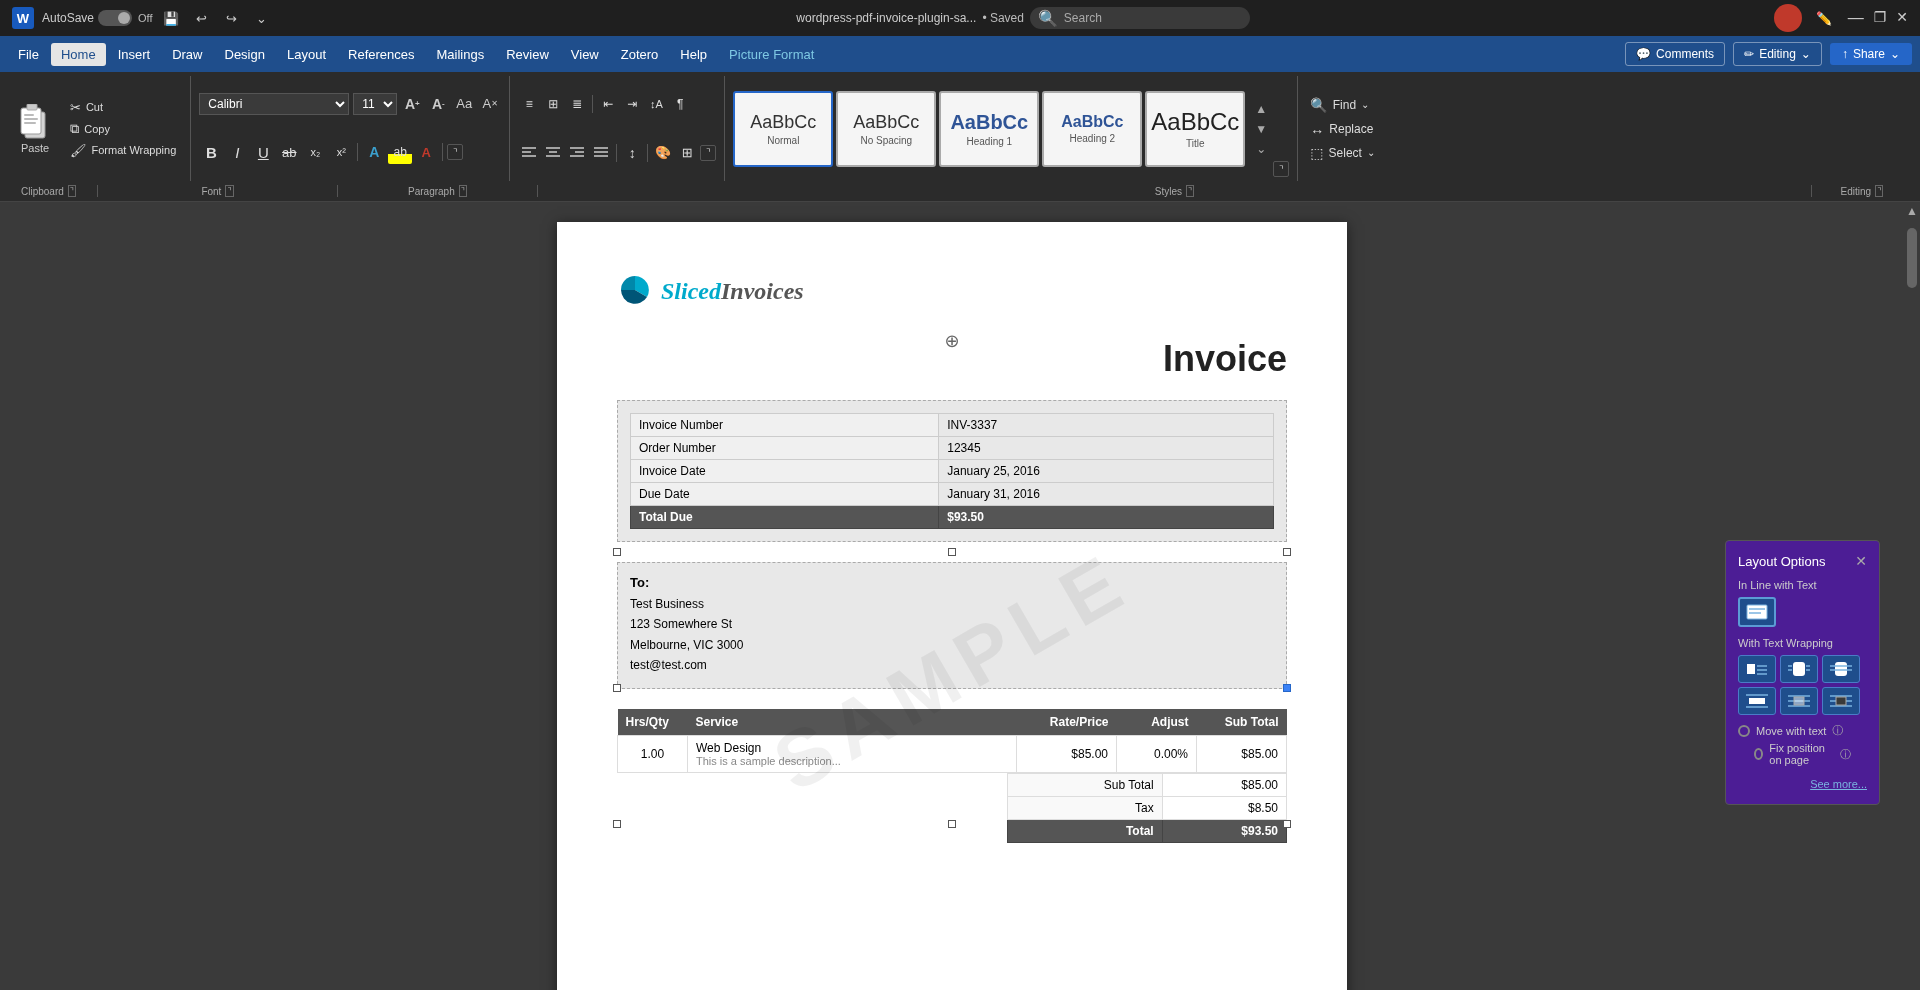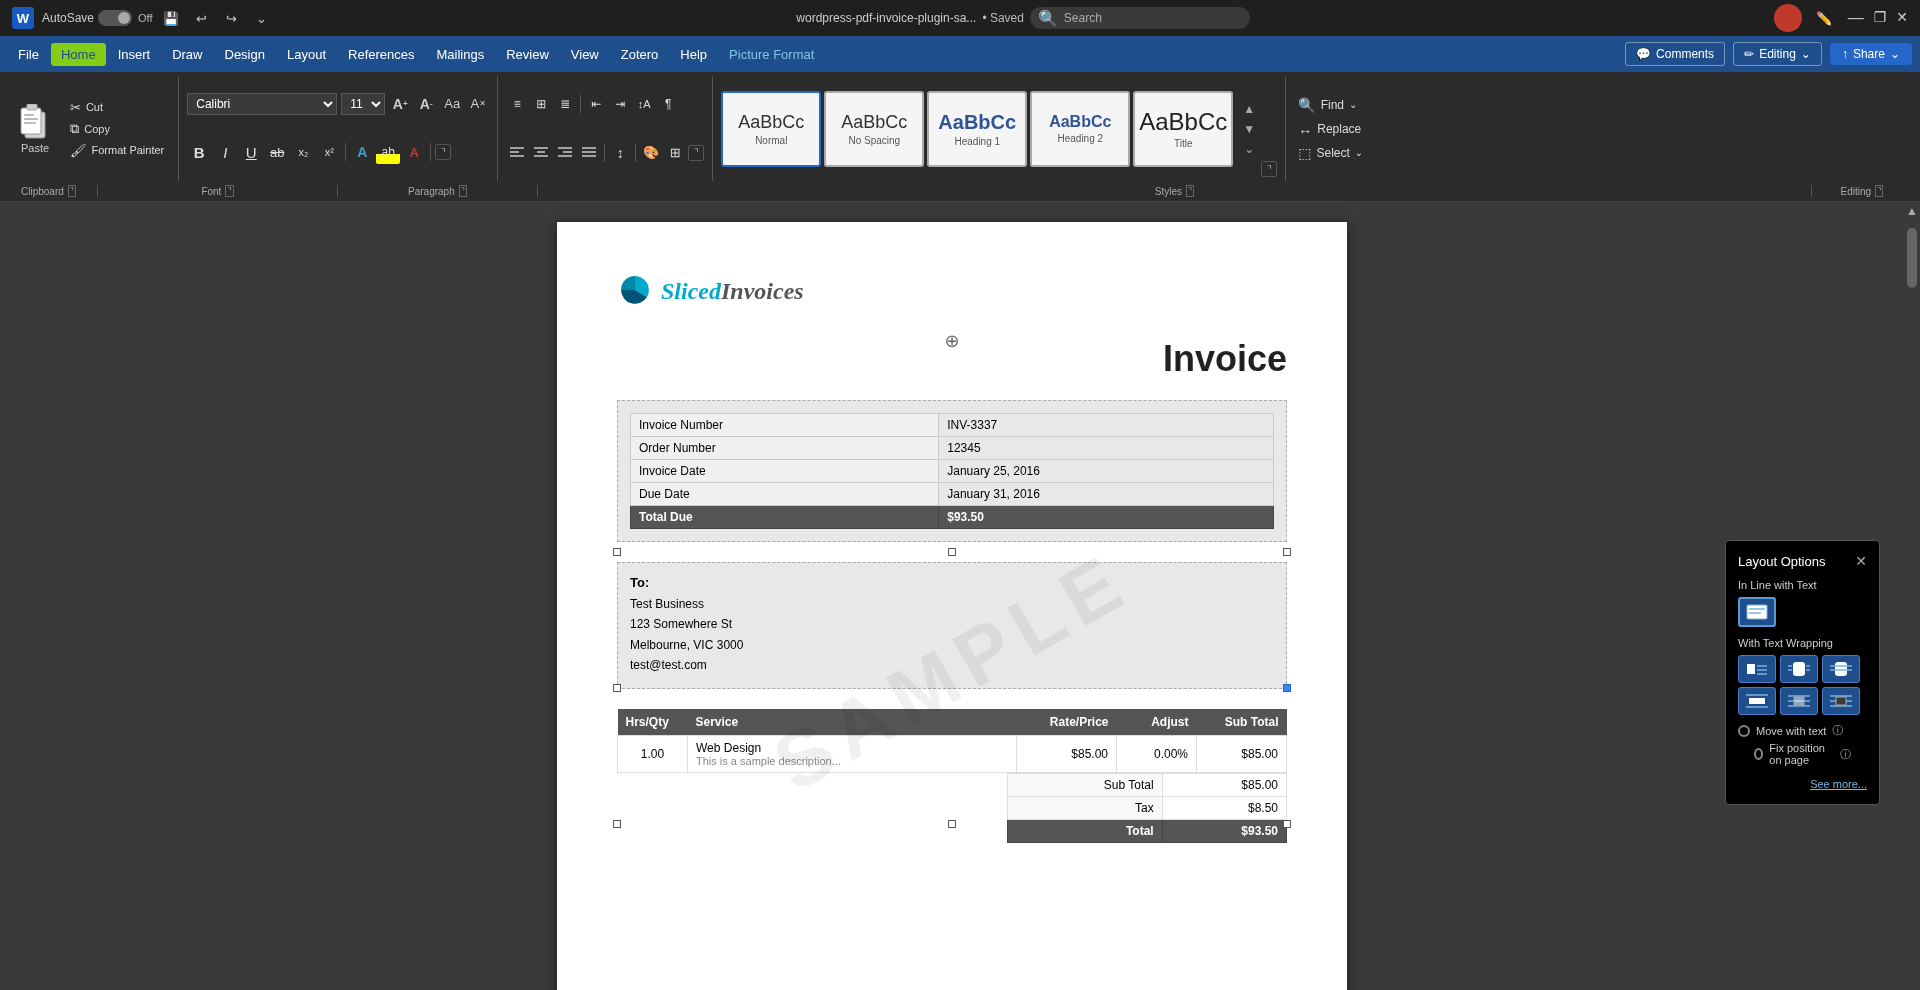--- a/index.html
+++ b/index.html
@@ -38,21 +38,21 @@
       background: #1f4e8c;
       display: flex;
       align-items: center;
       padding: 0 8px;
       gap: 4px;
       justify-content: space-between;
     }
     .menu-bar-left { display: flex; align-items: center; gap: 2px; }
     .menu-item { padding: 4px 10px; font-size: 13px; color: #fff; cursor: pointer; border-radius: 3px; }
     .menu-item:hover, .menu-item.active { background: rgba(255,255,255,0.2); }
-    .menu-item.active { background: #84cc16; color: #1f4e8c; }
+    .menu-item.active { background: #e5e5e5; color: #1f4e8c; }
     .menu-picture-format { color: #7ec8e3; }
     .menu-bar-right { display: flex; align-items: center; gap: 8px; }
     .comments-btn { display: flex; align-items: center; gap: 5px; padding: 4px 10px; background: transparent; border: 1px solid rgba(255,255,255,0.4); border-radius: 3px; color: #fff; font-size: 12px; cursor: pointer; }
     .editing-btn { display: flex; align-items: center; gap: 5px; padding: 4px 10px; background: transparent; border: 1px solid rgba(255,255,255,0.4); border-radius: 3px; color: #fff; font-size: 12px; cursor: pointer; }
     .share-btn { display: flex; align-items: center; gap: 5px; padding: 4px 12px; background: #2566c8; border-radius: 3px; color: #fff; font-size: 12px; cursor: pointer; }
 
     
     .ribbon {
       height: 130px;
       background: #2b2b2b;
@@ -364,21 +364,21 @@
         <div class="sm-btn">
           <span class="rb-icon">✂</span>
           <span>Cut</span>
         </div>
         <div class="sm-btn">
           <span class="rb-icon">⧉</span>
           <span>Copy</span>
         </div>
         <div class="sm-btn">
           <span class="rb-icon">🖌</span>
-          <span>Format Painter</span>
+          <span>Format Wrapping</span>
         </div>
       </div>
     </div>
 
     <div class="font-section">
       <div style="display:flex;align-items:center;gap:4px;">
         <select class="font-select">
           <option>Calibri</option>
         </select>
         <select class="font-size-select">
@@ -651,21 +651,21 @@
 
     </div>
   </div>
 
   <div class="scrollbar-right">
     <div style="color:#aaa;font-size:12px;cursor:pointer;">▲</div>
     <div class="scrollbar-thumb"></div>
 
   </div>
 
-  <div style="position:absolute;right:40px;top:540px;width:155px;background:#000000;border:1px solid #555;border-radius:4px;padding:12px;color:#fff;z-index:100;">
+  <div style="position:absolute;right:40px;top:540px;width:155px;background:#4c1d95;border:1px solid #555;border-radius:4px;padding:12px;color:#fff;z-index:100;">
     <div style="display:flex;justify-content:space-between;align-items:center;margin-bottom:10px;">
       <span style="font-size:13px;font-weight:500;">Layout Options</span>
       <span style="cursor:pointer;font-size:14px;color:#aaa;">✕</span>
     </div>
 
     <div style="font-size:11px;color:#ccc;margin-bottom:6px;">In Line with Text</div>
     <div style="display:flex;gap:4px;margin-bottom:10px;">
       <div style="width:38px;height:30px;background:#1f4e8c;border:2px solid #5b9bd5;border-radius:3px;display:flex;align-items:center;justify-content:center;cursor:pointer;">
         <svg width="24" height="18" viewBox="0 0 24 18">
             <rect x="2" y="2" width="20" height="14" rx="1" fill="#fff" stroke="#7ab3e0" stroke-width="1"></rect>

